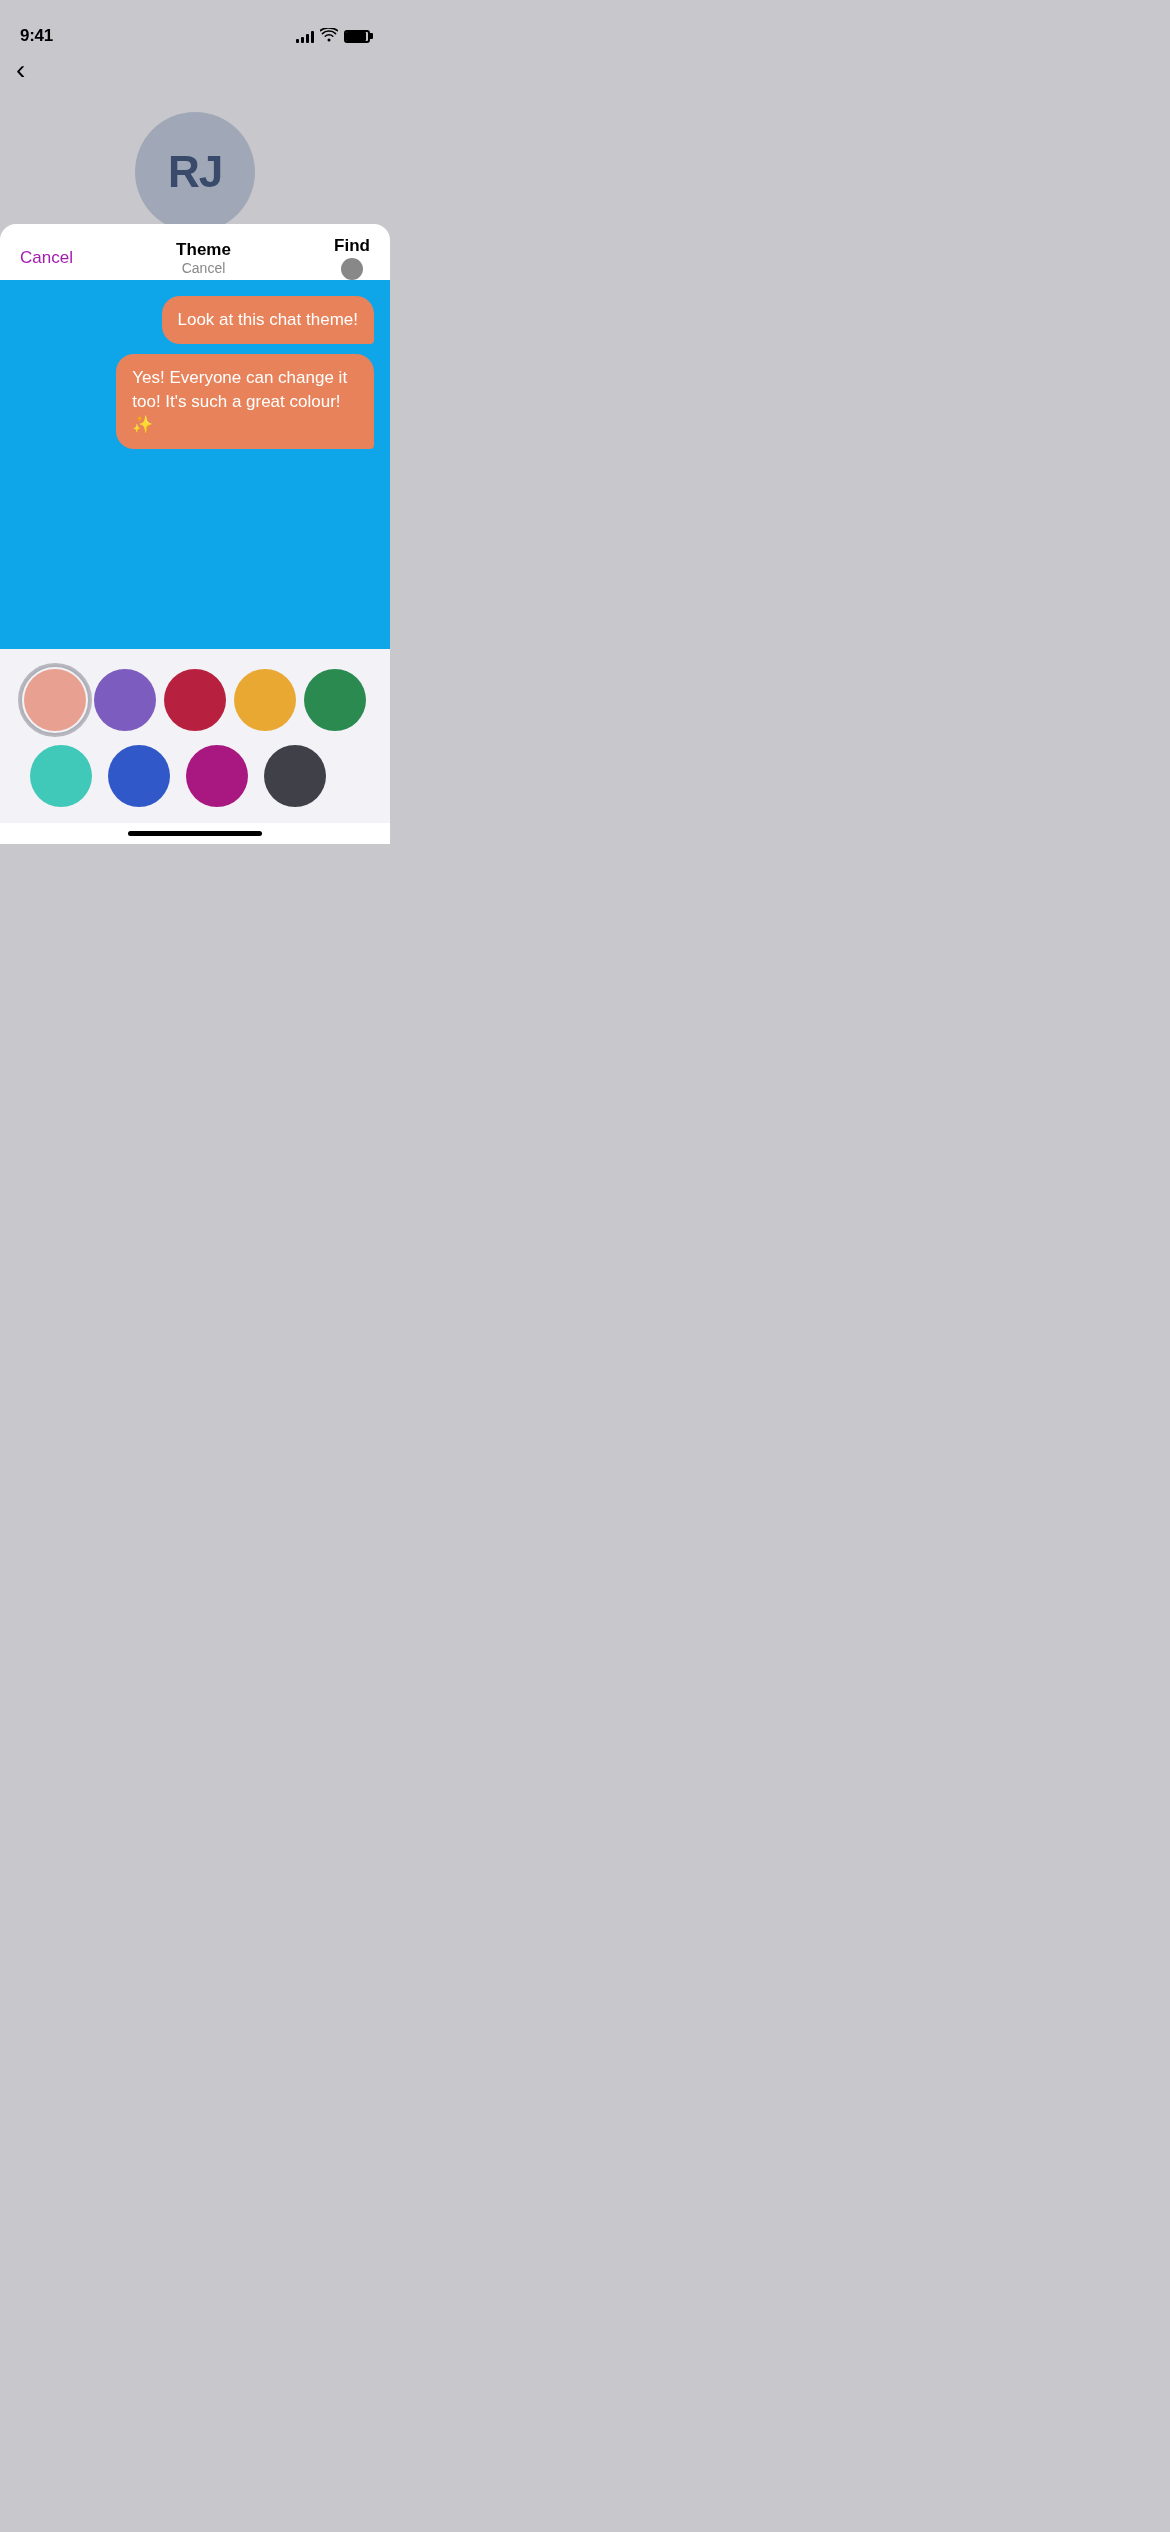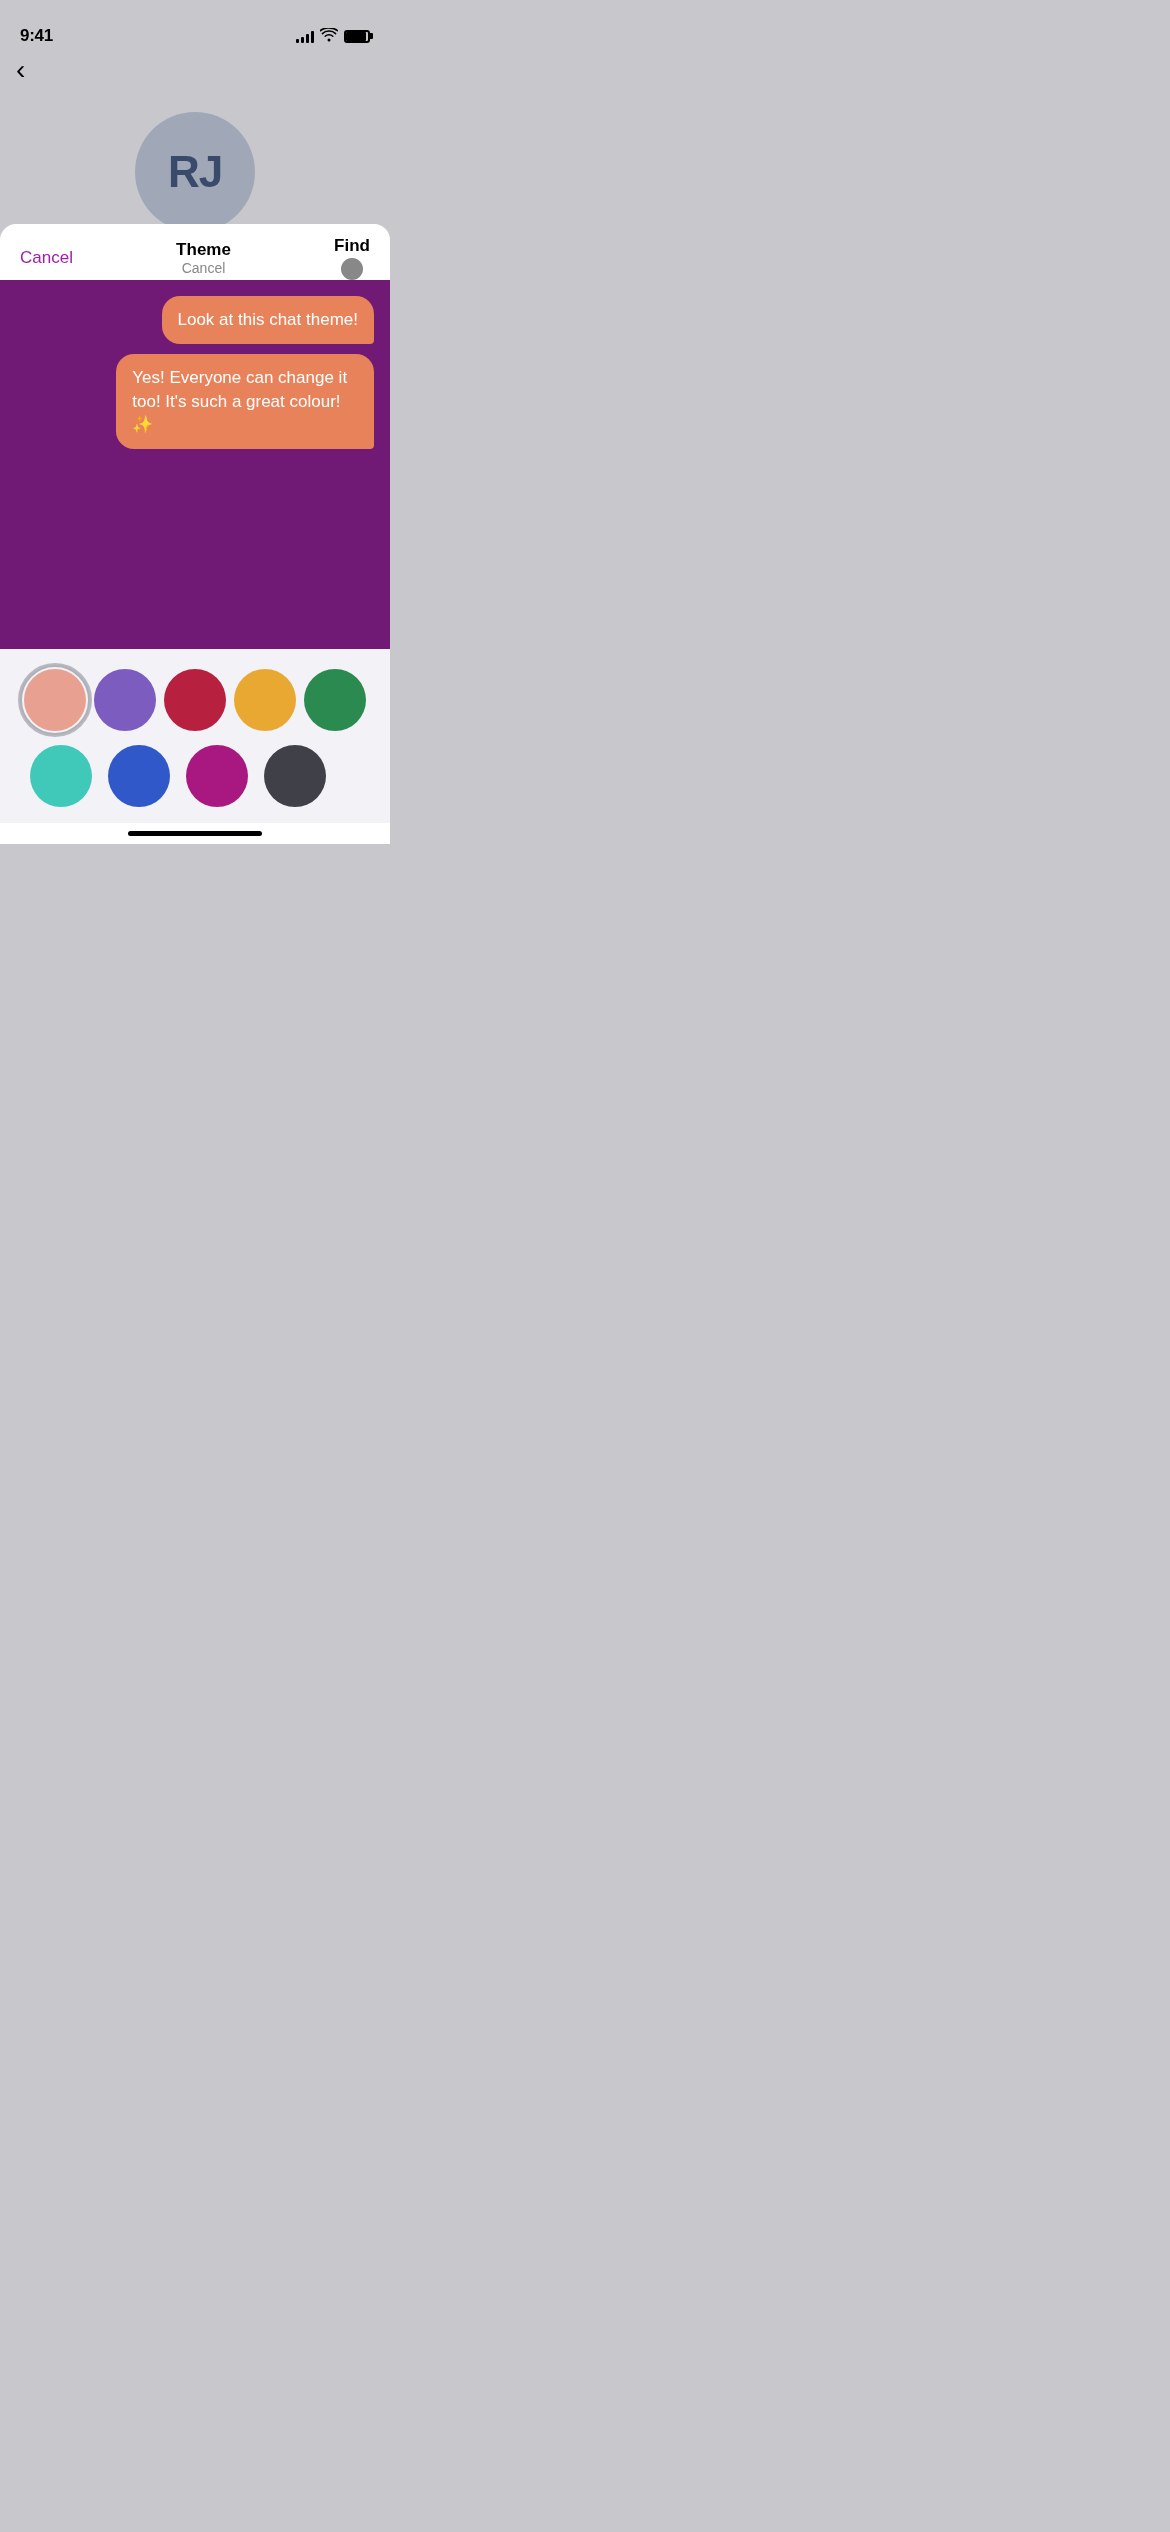--- a/index.html
+++ b/index.html
@@ -185,21 +185,21 @@
     .apply-dot {
       width: 22px;
       height: 22px;
       border-radius: 50%;
       background: #888;
     }
 
     
     .chat-preview {
       flex: 1;
-      background: #701a75;
+      background: #0ea5e9;
       padding: 16px 16px;
       display: flex;
       flex-direction: column;
       gap: 10px;
       overflow: hidden;
     }
 
     .msg-row {
       display: flex;
     }

